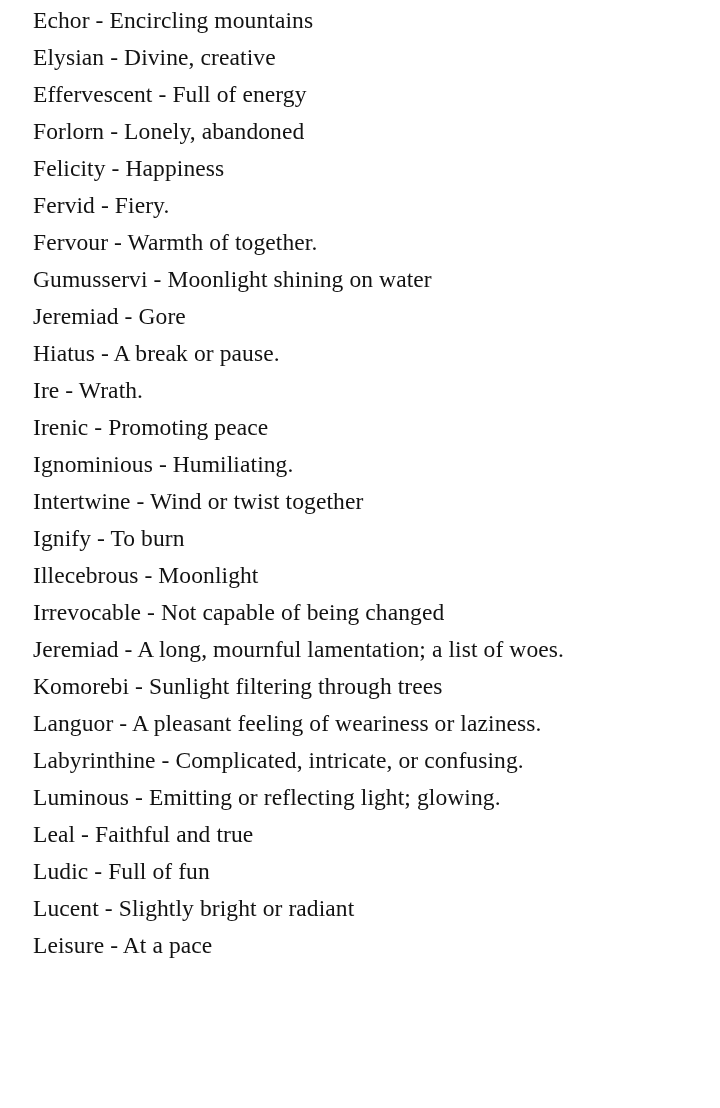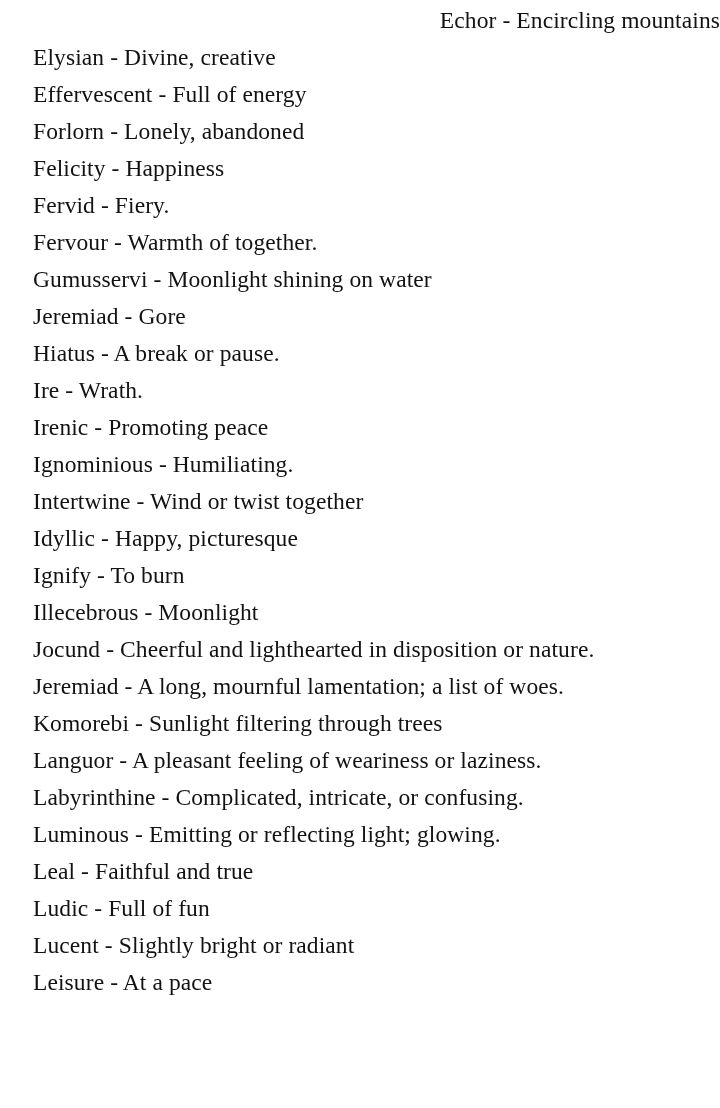--- a/index.html
+++ b/index.html
@@ -20,45 +20,43 @@
   }
   .entry {
     font-size: 23.5px;
     line-height: 37px;
     white-space: nowrap;
     letter-spacing: 0.1px;
     color: #121212;
   }
   .entry:first-child {
     margin-top: 2px;
-    text-align: right;
   }
 </style>
 </head>
 <body>
 
 <main id="glossary">
     <div class="entry">Echor - Encircling mountains</div>
     <div class="entry">Elysian - Divine, creative</div>
     <div class="entry">Effervescent - Full of energy</div>
     <div class="entry">Forlorn - Lonely, abandoned</div>
     <div class="entry">Felicity - Happiness</div>
     <div class="entry">Fervid - Fiery.</div>
     <div class="entry">Fervour - Warmth of together.</div>
     <div class="entry">Gumusservi - Moonlight shining on water</div>
     <div class="entry">Jeremiad - Gore</div>
     <div class="entry">Hiatus - A break or pause.</div>
     <div class="entry">Ire - Wrath.</div>
     <div class="entry">Irenic - Promoting peace</div>
     <div class="entry">Ignominious - Humiliating.</div>
     <div class="entry">Intertwine - Wind or twist together</div>
-    <div class="entry">Idyllic - Happy, picturesque</div>
     <div class="entry">Ignify - To burn</div>
     <div class="entry">Illecebrous - Moonlight</div>
-    <div class="entry">Jocund - Cheerful and lighthearted in disposition or nature.</div>
+    <div class="entry">Irrevocable - Not capable of being changed</div>
     <div class="entry">Jeremiad - A long, mournful lamentation; a list of woes.</div>
     <div class="entry">Komorebi - Sunlight filtering through trees</div>
     <div class="entry">Languor - A pleasant feeling of weariness or laziness.</div>
     <div class="entry">Labyrinthine - Complicated, intricate, or confusing.</div>
     <div class="entry">Luminous - Emitting or reflecting light; glowing.</div>
     <div class="entry">Leal - Faithful and true</div>
     <div class="entry">Ludic - Full of fun</div>
     <div class="entry">Lucent - Slightly bright or radiant</div>
     <div class="entry">Leisure - At a pace</div>
   </main>

